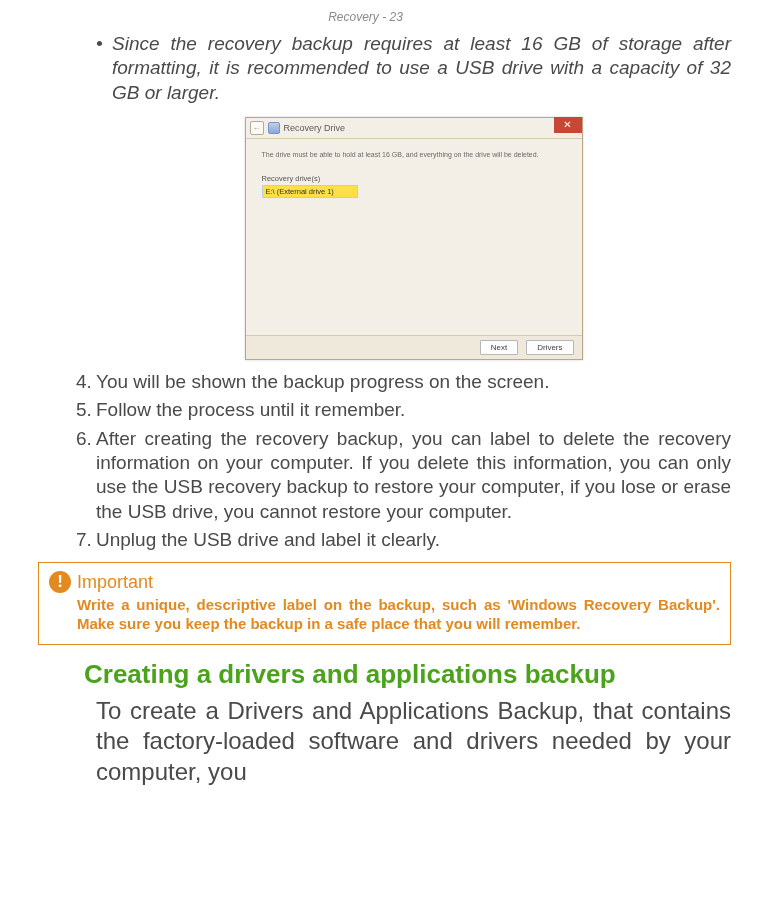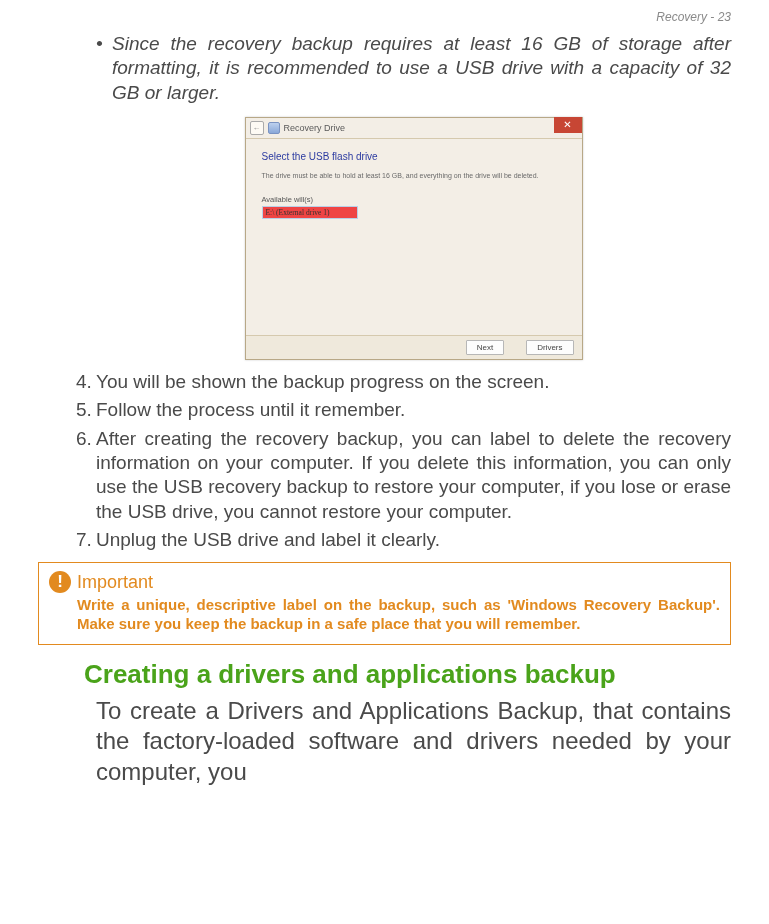--- a/index.html
+++ b/index.html
@@ -10,21 +10,21 @@
     font-family: Arial, Helvetica, sans-serif;
     color: #4a4a4a;
     background: #ffffff;
   }
   .page {
     width: 769px;
     padding: 0;
     box-sizing: border-box;
   }
   .header {
-    text-align: right;
+    text-align: center;
     font-style: italic;
     font-size: 12px;
     color: #8a8a8a;
     padding: 10px 38px 8px 0;
   }
   .content {
     padding: 0 38px 0 96px;
   }
   .bullet-item {
     display: flex;
@@ -115,30 +115,29 @@
   .win-label {
     font-size: 7.5px;
     color: #555;
     margin-bottom: 2px;
   }
   .win-list {
     border: 1px solid #b9cfe7;
     width: 88px;
     font-size: 7.5px;
     padding: 1px 3px;
-    background: #ef4444;
+    background: #fde047;
     color: #333;
-    font-family: Liberation Serif, serif;
   }
   .win-footer {
     border-top: 1px solid #d5c9ae;
     padding: 4px 8px;
     display: flex;
     justify-content: flex-end;
-    gap: 22px;
+    gap: 8px;
     background: #efe9dc;
   }
   .win-btn {
     font-size: 8px;
     padding: 2px 10px;
     border: 1px solid #b7b7b7;
     background: #fdfdfd;
     color: #444;
     border-radius: 1px;
   }
@@ -223,23 +222,22 @@
 
     <div class="screenshot-wrap">
       <div class="win">
         <div class="win-titlebar">
           <span class="win-back">←</span>
           <span class="win-title-ico"></span>
           <span>Recovery Drive</span>
           <span class="win-close">✕</span>
         </div>
         <div class="win-body">
-          <div class="win-heading">Select the USB flash drive</div>
           <div class="win-sub">The drive must be able to hold at least 16 GB, and everything on the drive will be deleted.</div>
-          <div class="win-label">Available will(s)</div>
+          <div class="win-label">Recovery drive(s)</div>
           <div class="win-list">E:\ (External drive 1)</div>
         </div>
         <div class="win-footer">
           <span class="win-btn">Next</span>
           <span class="win-btn">Drivers</span>
         </div>
       </div>
     </div>
 
     <div class="num-item">

